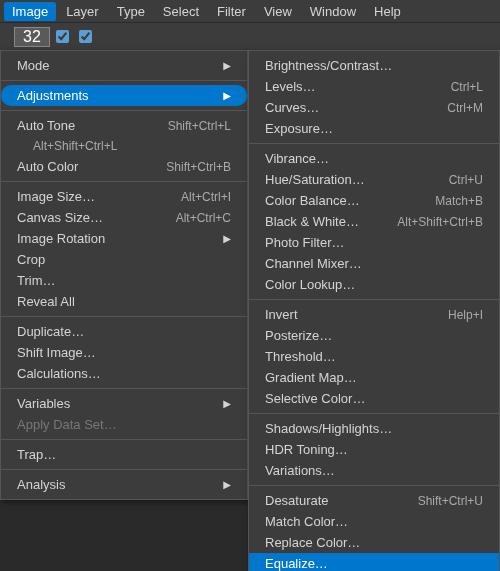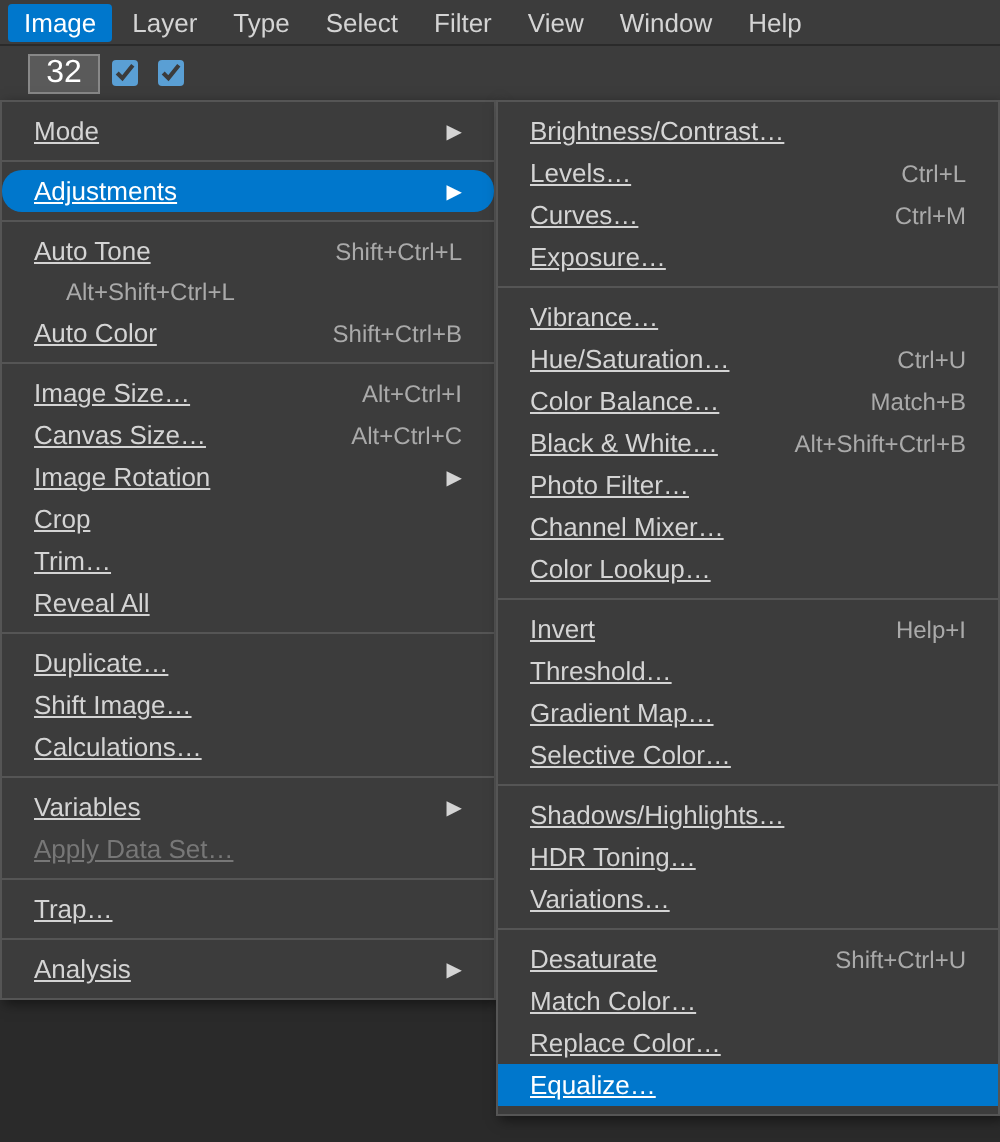--- a/index.html
+++ b/index.html
@@ -117,21 +117,21 @@
     }
     .menu-item.disabled {
       color: #777;
       cursor: default;
     }
     .menu-item.selected-blue {
       background: #0077cc;
       color: #fff;
     }
 
-    .menu-item-label { flex: 1; text-decoration: underline; }
+    .menu-item-label { flex: 1; }
     .menu-item-shortcut {
       color: #aaa;
       font-size: 12px;
       margin-left: 16px;
     }
     .menu-item-arrow {
       margin-left: 8px;
       font-size: 10px;
     }
 
@@ -312,20 +312,23 @@
       </div>
       <div class="menu-item">
         <span class="menu-item-label">Color Lookup…</span>
       </div>
       <div class="menu-separator"></div>
       <div class="menu-item">
         <span class="menu-item-label">Invert</span>
         <span class="menu-item-shortcut">Help+I</span>
       </div>
       <div class="menu-item">
+        <span class="menu-item-label">Posterize…</span>
+      </div>
+      <div class="menu-item">
         <span class="menu-item-label">Threshold…</span>
       </div>
       <div class="menu-item">
         <span class="menu-item-label">Gradient Map…</span>
       </div>
       <div class="menu-item">
         <span class="menu-item-label">Selective Color…</span>
       </div>
       <div class="menu-separator"></div>
       <div class="menu-item">

